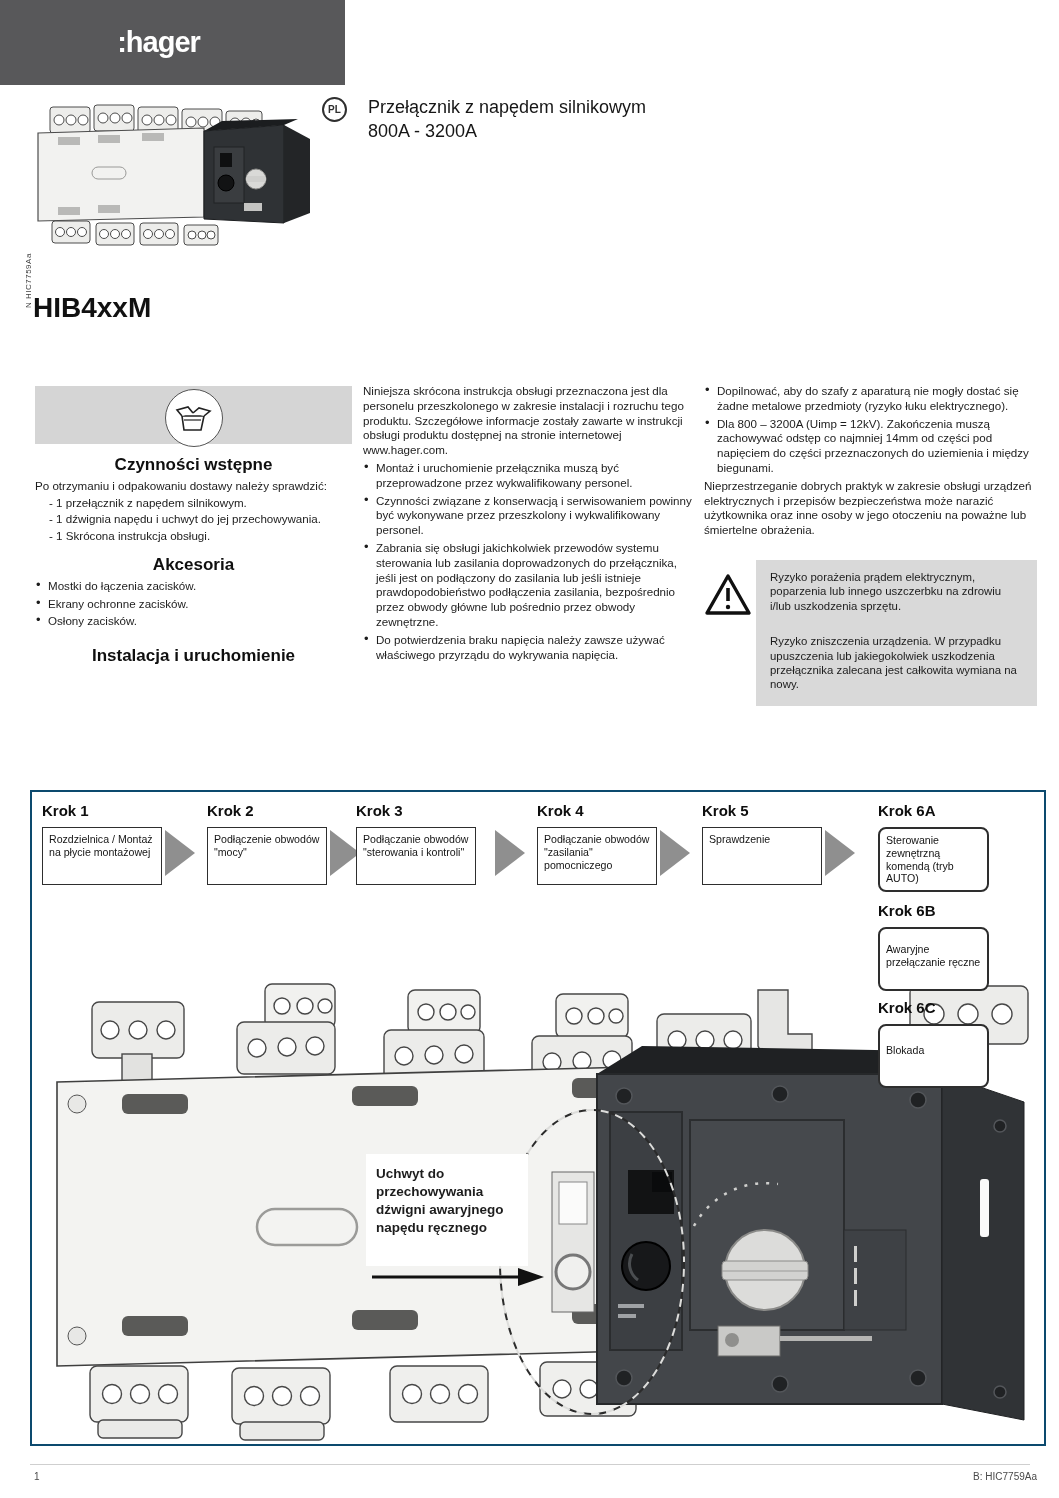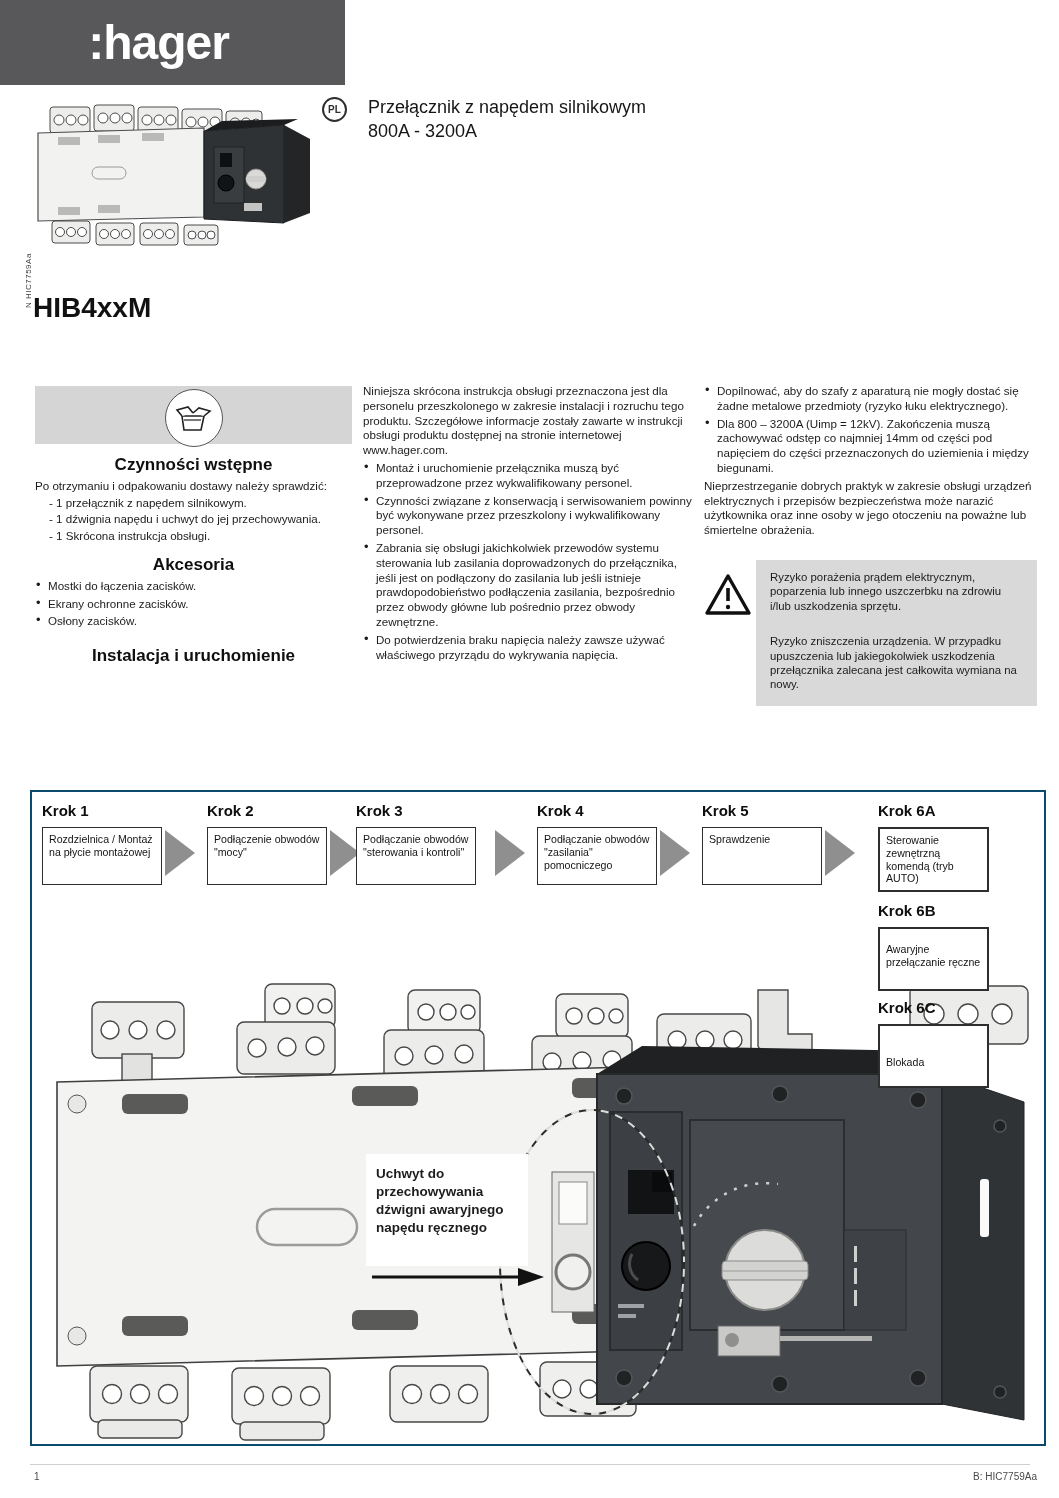--- a/index.html
+++ b/index.html
@@ -8,21 +8,21 @@
   .page {
     position:relative; width:1059px; height:1498px; background:#ffffff;
     margin:0 auto; overflow:hidden; color:#1c1c1c;
   }
 
   
   .logo-block {
     position:absolute; left:0; top:0; width:345px; height:85px;
     background:#58585a; display:flex; align-items:center; justify-content:center;
   }
-  .logo-text { color:#fff; font-size:48px; font-weight:bold; letter-spacing:-1px; transform:translateX(-14px); }
+  .logo-text { color:#fff; font-size:29px; font-weight:bold; letter-spacing:-1px; transform:translateX(-14px); }
 
   .product-photo { position:absolute; left:32px; top:95px; }
 
   .pl-badge {
     position:absolute; left:322px; top:97px; width:25px; height:25px;
     border:2px solid #2f2f2f; border-radius:50%;
     display:flex; align-items:center; justify-content:center;
     font-size:10px; font-weight:bold; color:#2f2f2f;
   }
   .doc-title { position:absolute; left:368px; top:95px; font-size:18px; line-height:24px; color:#161616; }
@@ -67,31 +67,31 @@
     position:absolute; left:30px; top:790px; width:1016px; height:656px;
     border:2px solid #0c4a6e; background:#fff;
   }
   .step { position:absolute; width:120px; z-index:4; }
   .step .step-label { font-size:15px; font-weight:bold; color:#0e0e0e; margin-bottom:8px; }
   .step .step-cell {
     border:1.5px solid #2e2e2e; background:#fff; min-height:58px;
     padding:5px 6px; font-size:10.6px; line-height:12.8px; color:#141414;
   }
   .step.wide { width:111px; }
-  .step.wide .step-cell { border-width:2px; min-height:64px; }
+  .step.wide .step-cell { border-width:2px; min-height:64px;border-radius:8px; }
   .s1 { left:10px;  top:10px; }
   .s2 { left:175px; top:10px; }
   .s3 { left:324px; top:10px; }
   .s4 { left:505px; top:10px; }
   .s5 { left:670px; top:10px; }
   .s6a{ left:846px; top:10px; }
   .s6b{ left:846px; top:110px; }
   .s6c{ left:846px; top:207px; }
   .s6b .step-cell { min-height:62px; padding-top:14px; }
-  .s6c .step-cell { min-height:60px; padding-top:30px; }
+  .s6c .step-cell { min-height:60px; padding-top:18px; }
   .flow-arrow {
     position:absolute; top:38px; width:0; height:0; z-index:3;
     border-left:30px solid #8f8f8f; border-top:23px solid transparent; border-bottom:23px solid transparent;
   }
   .a1 { left:133px; } .a2 { left:298px; } .a3 { left:463px; } .a4 { left:628px; } .a5 { left:793px; }
 
   .device-svg { position:absolute; left:0px; top:182px; z-index:1; }
 
   
   .footer-line { position:absolute; left:30px; top:1464px; width:1000px; border-top:1px solid #cfcfcf; }

